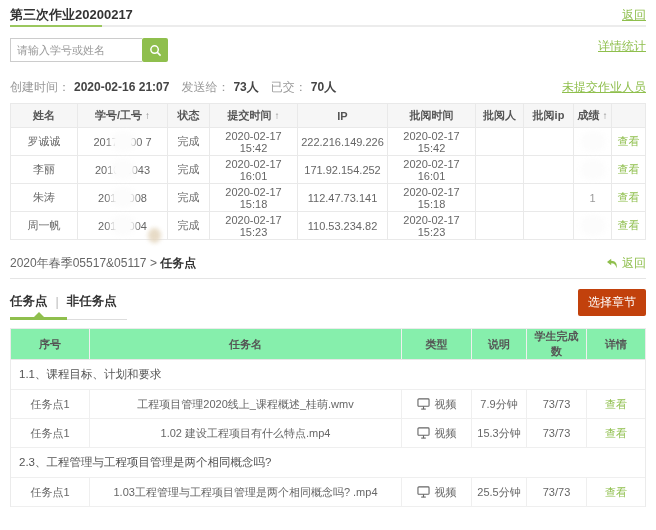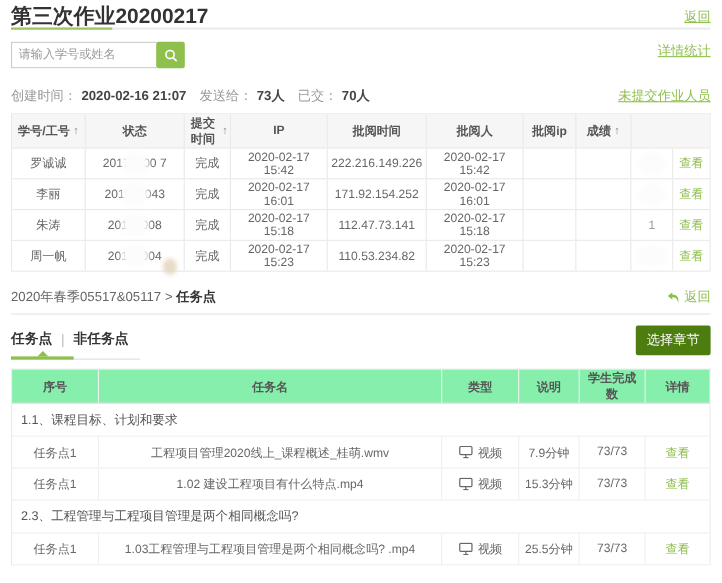--- a/index.html
+++ b/index.html
@@ -8,21 +8,21 @@
     width:656px; height:530px; overflow:hidden; background:#fff;
     font-family:"Liberation Sans","DejaVu Sans",sans-serif;
     font-size:12px; color:#4a4a4a;
   }
   .page { padding:0 10px; }
   a, .link { color:#8fbf4d; text-decoration:none; cursor:pointer; }
   .link-u { text-decoration:underline; }
 
   
   .hw-head { display:flex; justify-content:space-between; align-items:center; padding-top:8px; height:22px; }
-  .hw-title { font-size:19px; font-weight:bold; color:#333; }
+  .hw-title { font-size:13px; font-weight:bold; color:#333; }
   .title-line { position:relative; height:2px; background:#ececec; margin-top:3px; }
   .title-line .green-seg { position:absolute; left:0; top:0; width:92px; height:2px; background:#9bc75e; }
 
   .search-row { display:flex; justify-content:space-between; align-items:flex-start; margin-top:11px; height:24px; }
   .search-box { display:flex; align-items:stretch; }
   .search-input { width:132px; height:24px; border:1px solid #ccc; padding:0 6px; font-size:11px; color:#555; outline:none; border-right:none; font-family:inherit; }
   .search-input::placeholder { color:#999; }
   .search-btn { width:26px; height:24px; background:#8fbf4d; border:none; border-radius:2px; display:flex; align-items:center; justify-content:center; cursor:pointer; }
 
   .meta-row { display:flex; justify-content:space-between; align-items:center; margin-top:17px; height:16px; }
@@ -51,21 +51,21 @@
 
   .tabs-row { display:flex; justify-content:space-between; align-items:flex-end; margin-top:10px; }
   .tab-group { position:relative; padding-bottom:10px; }
   .tabs { display:flex; align-items:center; gap:8px; font-size:12.5px; color:#333; font-weight:bold; }
   .tab-sep { color:#bbb; font-weight:normal; }
   .tab { cursor:pointer; }
   .tab-underline { position:absolute; bottom:0; left:0; display:flex; height:3px; width:120px; }
   .tu-green { position:relative; width:57px; background:#8fbf4d; height:3px; }
   .tu-gray { width:60px; background:#ddd; height:1px; align-self:flex-end; }
   .tu-tri { position:absolute; left:24px; top:-5px; width:0; height:0; border-left:5px solid transparent; border-right:5px solid transparent; border-bottom:5px solid #8fbf4d; }
-  .chapter-btn { background:#4d7c0f; color:#fff; border:none; border-radius:2px; padding:5px 10px; font-size:12px; cursor:pointer; font-family:inherit; margin-bottom:4px; }
+  .chapter-btn { background:#c2410c; color:#fff; border:none; border-radius:2px; padding:5px 10px; font-size:12px; cursor:pointer; font-family:inherit; margin-bottom:4px; }
 
   
   .table2 { margin-top:8px; border:1px solid #ebebeb; border-bottom:none; }
   .t2-row { display:grid; grid-template-columns:78px 312px 70px 55px 60px auto; border-bottom:1px solid #efefef; }
   .t2-row .c { display:flex; align-items:center; justify-content:center; border-left:1px solid #efefef; padding:0 4px; min-height:28px; text-align:center; color:#666; font-size:11px; gap:5px; }
   .t2-row .c:first-child { border-left:none; }
   .t2-head { background:#86efac; border-bottom:1px solid #e7e7e7; }
   .t2-head .c { font-weight:bold; color:#555; min-height:23px; }
   .sec-row { padding:7px 8px; color:#555; border-bottom:1px solid #efefef; font-size:11.5px; }
   .view-link { color:#8fbf4d; }
@@ -105,20 +105,21 @@
       <span class="m-label">发送给：</span>
       <span class="m-val">73人</span>
       <span class="m-label">已交：</span>
       <span class="m-val">70人</span>
     </div>
     <span class="link link-u">未提交作业人员</span>
   </div>
 
   <div class="table1">
     <div class="t1-row t1-head">
+      <div class="c">姓名</div>
       <div class="c">
           <span>学号/工号</span>
           <span class="sort-arrow">↑</span>
         </div>
       <div class="c">状态</div>
       <div class="c">
           <span>提交时间</span>
           <span class="sort-arrow">↑</span>
         </div>
       <div class="c">IP</div>

